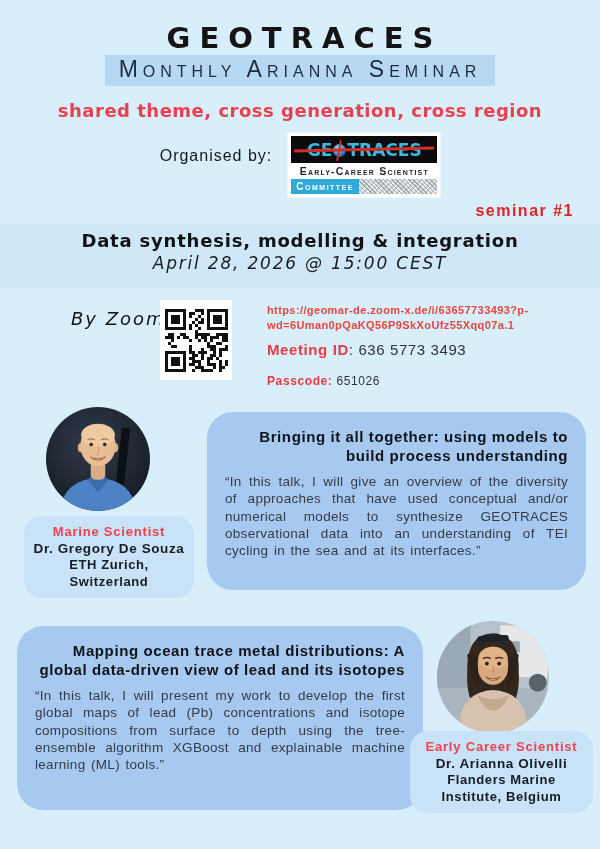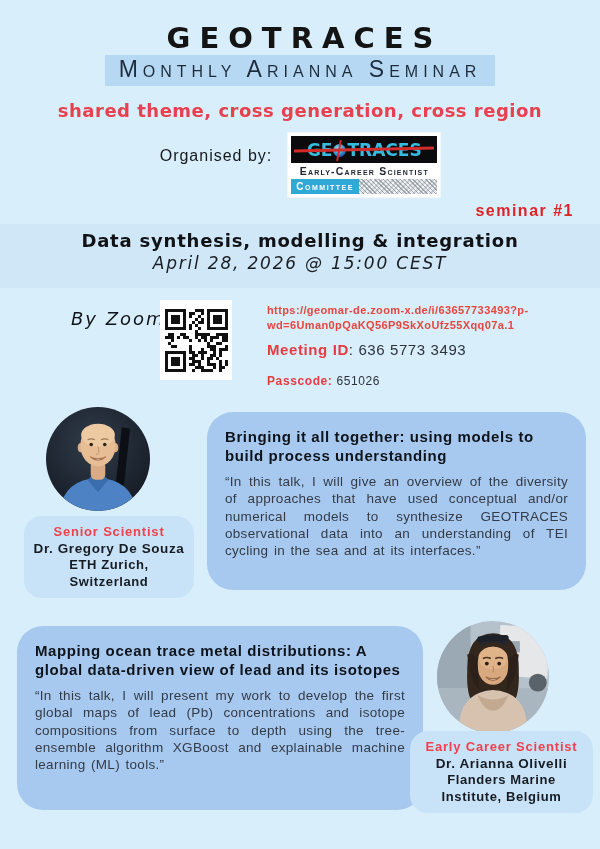--- a/index.html
+++ b/index.html
@@ -85,21 +85,21 @@
   .tag-2{left:410px;top:731px;width:183px;}
   .tag-role{color:#f0414d;font-weight:bold;font-size:13px;letter-spacing:.8px;line-height:16.5px;}
   .tag-name{color:#171c24;font-weight:bold;font-size:13.5px;letter-spacing:.6px;line-height:16.5px;}
   .tag-affil{color:#171c24;font-weight:bold;font-size:13px;letter-spacing:.6px;line-height:16.5px;}
 
   
   .talk-card{position:absolute;background:var(--card_bg);border-radius:26px;padding:15px 18px 16px;}
   .card-1{left:207px;top:412px;width:379px;min-height:178px;}
   .card-2{left:17px;top:626px;width:406px;min-height:184px;}
   .talk-title{font-weight:bold;font-size:15px;line-height:19px;letter-spacing:.6px;
-    color:#0f141b;margin-bottom:8px;}
+    color:#0f141b;margin-bottom:8px;text-align:right;}
   .talk-abstract{font-size:13.5px;line-height:17.3px;letter-spacing:.3px;word-spacing:1.5px;
     color:var(--quote_text);text-align:justify;}
 </style>
 </head>
 <body>
 
 <div class="poster">
 
   <div class="title">GEOTRACES</div>
   <div class="subtitle-wrap">
@@ -284,21 +284,21 @@
       <ellipse cx="50" cy="27" rx="16.2" ry="11" fill="#eecaa2"></ellipse>
       <circle cx="43.5" cy="36" r="1.7" fill="#2e2118"></circle>
       <circle cx="56.5" cy="36" r="1.7" fill="#2e2118"></circle>
       <path d="M40 31.5 Q43.5 30 47 31.5" stroke="#9c7a55" stroke-width="1.2" fill="none"></path>
       <path d="M53 31.5 Q56.5 30 60 31.5" stroke="#9c7a55" stroke-width="1.2" fill="none"></path>
       <path d="M50 38 Q51.5 43 50 45 Q49 45.8 48 45.2" stroke="#c79a72" stroke-width="1" fill="none"></path>
       <path d="M42.5 48 Q50 54.5 57.5 48 Q50 51.5 42.5 48 Z" fill="#fdfdfb" stroke="#a9734e" stroke-width="1"></path>
     </svg>
   </div>
   <div class="name-tag tag-1">
-    <div class="tag-role">Senior Scientist</div>
+    <div class="tag-role">Marine Scientist</div>
     <div class="tag-name">Dr. Gregory De Souza</div>
     <div class="tag-affil">ETH Zurich,</div>
     <div class="tag-affil">Switzerland</div>
   </div>
   <div class="talk-card card-1">
     <div class="talk-title">Bringing it all together: using models to build process understanding</div>
     <div class="talk-abstract">“In this talk, I will give an overview of the diversity of approaches that have used conceptual and/or numerical models to synthesize GEOTRACES observational data into an understanding of TEI cycling in the sea and at its interfaces.”</div>
   </div>
 
   <div class="talk-card card-2">

